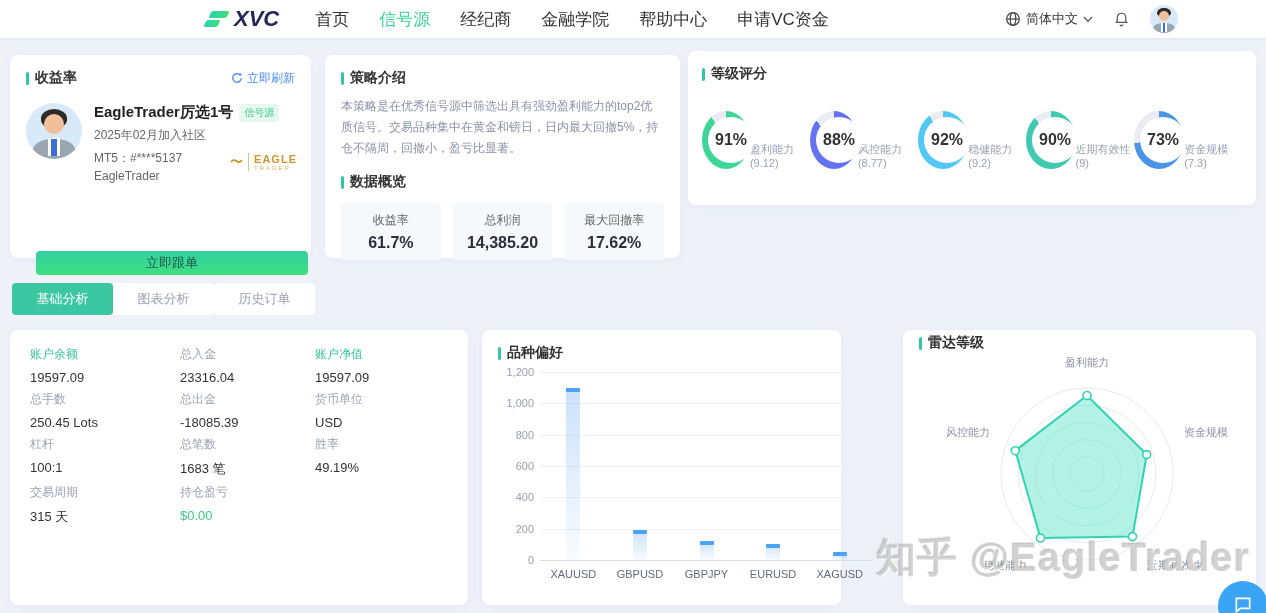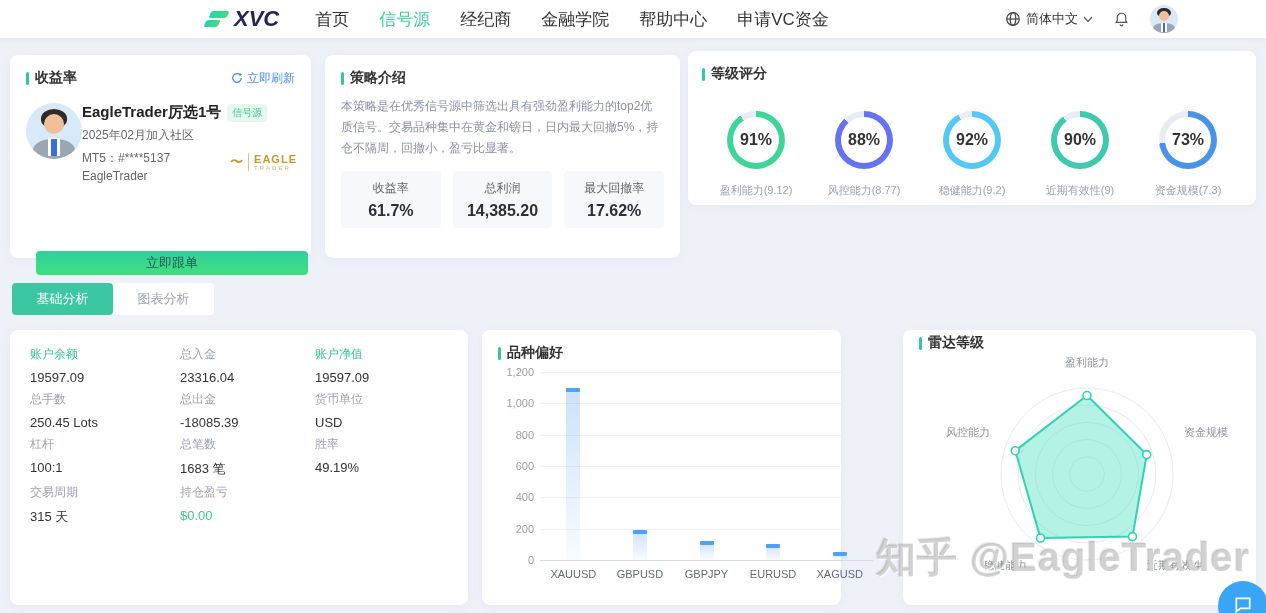--- a/index.html
+++ b/index.html
@@ -40,21 +40,21 @@
   .card4 { left:10px;  top:330px; width:458px; height:275px; }
   .card5 { left:482px; top:330px; width:359px; height:275px; }
   .card6 { left:903px; top:330px; width:353px; height:275px; }
 
   .sec-title { display:flex; align-items:center; gap:6px; font-size:14px; font-weight:bold; color:#333; }
   .sec-title::before { content:''; width:3px; height:13px; background:#2fc7a5; border-radius:2px; }
 
   
   .card1 .hd { display:flex; justify-content:space-between; align-items:center; padding:14px 16px 0 16px; }
   .refresh { display:flex; align-items:center; gap:4px; font-size:12px; color:#4e8df6; cursor:pointer;text-align:right; }
-  .profile { display:flex; padding:16px 16px 0 16px; gap:0; position:relative; }
+  .profile { display:flex; padding:16px 16px 0 16px; gap:12px; position:relative; }
   .profile .avatar-big { width:56px; height:56px; flex:none; }
   .p-name-row { display:flex; align-items:center; gap:6px; }
   .p-name { font-size:15px; font-weight:bold; color:#222; }
   .badge { font-size:10px; color:#3fc98c; background:#e7f9ef; border-radius:3px; padding:2px 5px; }
   .p-sub { font-size:12px; color:#666; margin-top:5px; }
   .p-acct { font-size:12px; color:#666; margin-top:5px; line-height:1.5; }
   .eagle-logo { position:absolute; right:14px; top:66px; display:flex; align-items:center; gap:5px; }
   .eagle-swoosh { color:#c9982d; font-size:13px; font-weight:bold; }
   .eagle-sep { width:1px; height:18px; background:#d9c28c; }
   .eagle-t1 { font-size:11px; font-weight:bold; color:#c9982d; letter-spacing:1px; }
@@ -69,21 +69,21 @@
   .overview-title { margin-top:14px; }
   .ov-boxes { display:flex; gap:12px; margin-top:12px; }
   .ov-box { flex:1; background:#f6f8fb; border-radius:4px; height:57px; display:flex; flex-direction:column;
             align-items:center; justify-content:center; gap:5px; }
   .ov-label { font-size:12px; color:#666; }
   .ov-value { font-size:16px; font-weight:bold; color:#2b2f3a; }
 
   
   .card3 .inner { padding:14px 14px; }
   .ratings-row { display:flex; justify-content:space-around; margin-top:28px; }
-  .rating-col { display:flex; flex-direction:column; align-items:center; width:110px; }
+  .rating-col { display:flex; flex-direction:row; align-items:flex-end; width:110px; }
   .ring { width:58px; height:58px; border-radius:50%; position:relative; }
   .ring-hole { position:absolute; left:6px; top:6px; width:46px; height:46px; background:#fff; border-radius:50%;
                display:flex; align-items:center; justify-content:center; }
   .ring-text { font-size:16px; font-weight:bold; color:#333; }
   .rating-label { font-size:11px; color:#99a1b3; margin-top:14px; }
 
   
   .tabs { position:absolute; left:12px; top:283px; display:flex; }
   .tab { width:101px; height:32px; border:none; border-radius:4px; background:#fff; color:#9aa3b5; font-size:13px;
          cursor:pointer; font-family:inherit; }
@@ -202,20 +202,21 @@
       </span>
     </div>
   </div>
   <button class="follow-btn">立即跟单</button>
 </section>
 
 <section class="card card2">
   <div class="inner">
     <div class="sec-title">策略介绍</div>
     <p class="strategy-desc">本策略是在优秀信号源中筛选出具有强劲盈利能力的top2优质信号。交易品种集中在黄金和镑日，日内最大回撤5%，持仓不隔周，回撤小，盈亏比显著。</p>
+    <div class="sec-title overview-title">数据概览</div>
     <div class="ov-boxes">
       <div class="ov-box">
         <div class="ov-label">收益率</div>
         <div class="ov-value">61.7%</div>
       </div>
       <div class="ov-box">
         <div class="ov-label">总利润</div>
         <div class="ov-value">14,385.20</div>
       </div>
       <div class="ov-box">
@@ -270,20 +271,21 @@
           </div>
           <div class="rating-label">资金规模(7.3)</div>
         </div>
       </div>
   </div>
 </section>
 
 <div class="tabs" id="tabs-row">
     <button class="tab active">基础分析</button>
     <button class="tab">图表分析</button>
+    <button class="tab">历史订单</button>
   </div>
 
 <section class="card card4">
   <div class="stats-grid" id="stats-grid">
       <div class="stat-cell">
         <div class="stat-label green">账户余额</div>
         <div class="stat-value">19597.09</div>
       </div>
       <div class="stat-cell">
         <div class="stat-label">总入金</div>

